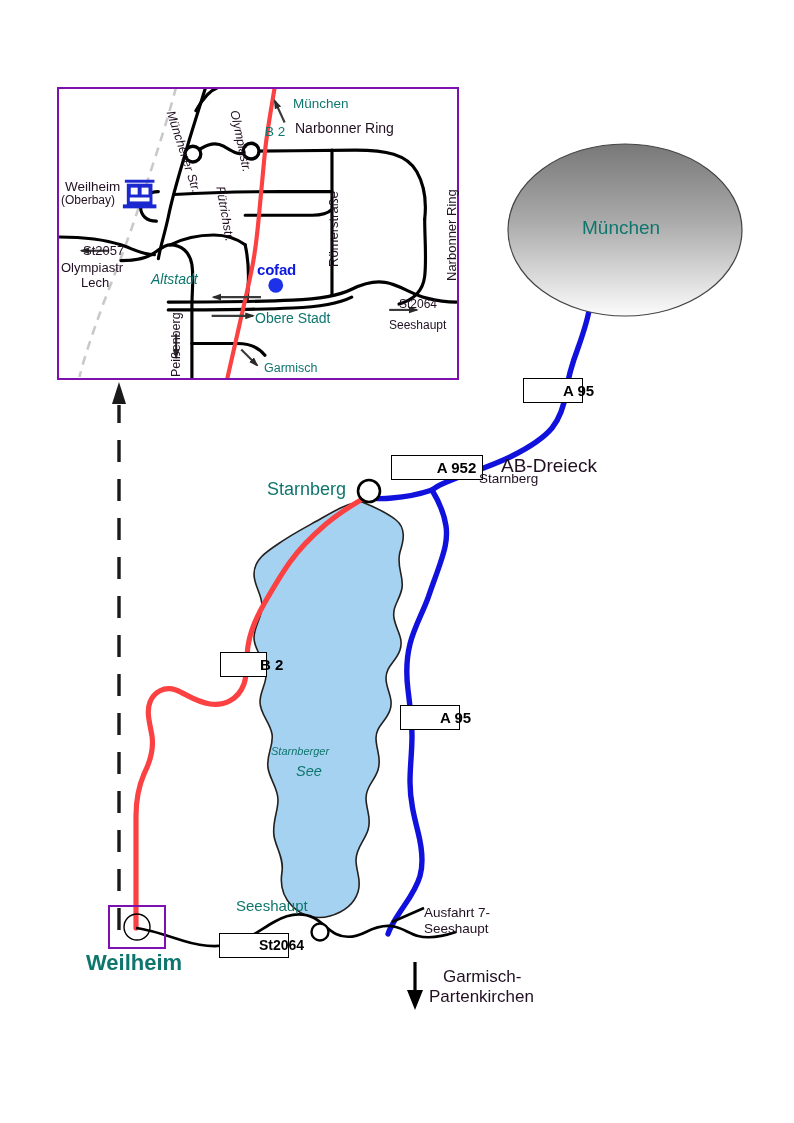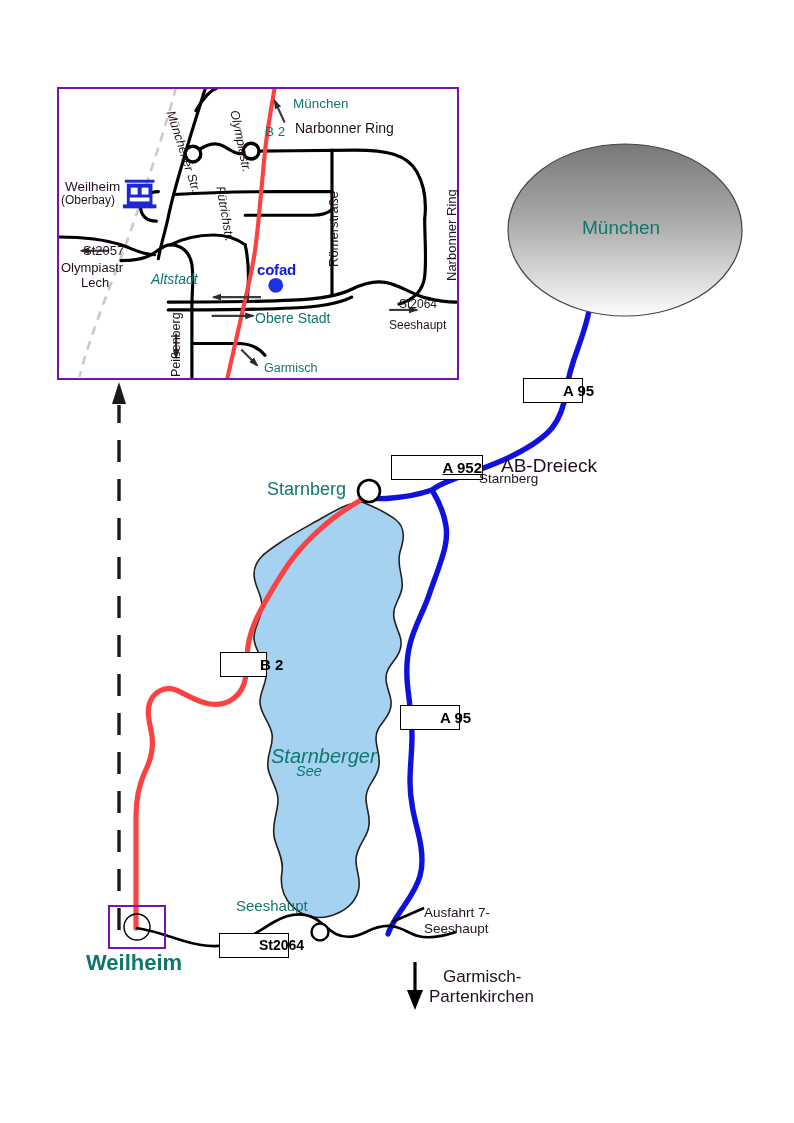--- a/index.html
+++ b/index.html
@@ -32,21 +32,21 @@
     color: #211021;
     line-height: 1.12;
   }
   .txt-black { color: #0f766e; }
   .shield {
     position: absolute;
     background: #ffffff;
     border: 1.6px solid #000000;
     color: #000000;
     font-weight: bold;
-    text-align: right;
+    text-align: center;
     white-space: nowrap;
     box-sizing: border-box;
     padding-left: 39px;
   }
   .inset-frame {
     position: absolute;
     left: 57px;
     top: 87px;
     width: 402px;
     height: 293px;
@@ -315,35 +315,35 @@
     <div class="txt vlabel" style="left:386px; top:192px; font-size:13px; transform:rotate(-90deg);">Narbonner Ring</div>
     <div class="txt vlabel" style="left:110px; top:288px; font-size:12.5px; transform:rotate(-90deg);">Peißenberg</div>
   </div>
 
   <div class="weilheim-box"></div>
 
   <div class="txt txt-black" style="left:582px; top:217px; font-size:19px;">München</div>
 
   <div class="shield" style="left:523px; top:378px; width:60px; height:25px; font-size:15px; line-height:23px;">A 95</div>
 
-  <div class="shield" style="left:391px; top:455px; width:92px; height:25px; font-size:15px; line-height:23px;text-decoration:underline;">A 952</div>
+  <div class="shield" style="left:391px; top:455px; width:92px; height:25px; font-size:15px; line-height:23px;">A 952</div>
 
   <div class="shield" style="left:400px; top:705px; width:60px; height:25px; font-size:15px; line-height:23px;">A 95</div>
 
   <div class="shield" style="left:220px; top:652px; width:47px; height:25px; font-size:15px; line-height:23px;">B 2</div>
 
   <div class="shield" style="left:219px; top:933px; width:70px; height:25px; font-size:14px; line-height:23px;">St2064</div>
 
   <div class="txt txt-black" style="left:267px; top:479px; font-size:18px;">Starnberg</div>
 
   <div class="txt txt-black" style="left:236px; top:898px; font-size:15px;">Seeshaupt</div>
 
   <div class="txt txt-black" style="left:86px; top:951px; font-size:22px; font-weight:bold;">Weilheim</div>
 
-  <div class="txt ital txt-black" style="left:271px; top:745px; font-size:20px;">Starnberger</div>
+  <div class="txt ital txt-black" style="left:271px; top:745px; font-size:11px;">Starnberger</div>
   <div class="txt ital txt-black" style="left:296px; top:763px; font-size:14.5px;">See</div>
 
   <div class="txt" style="left:501px; top:455px; font-size:19px;">AB-Dreieck</div>
   <div class="txt" style="left:479px; top:471px; font-size:13.5px;">Starnberg</div>
 
   <div class="txt" style="left:424px; top:905px; font-size:13.5px;">Ausfahrt 7-</div>
   <div class="txt" style="left:424px; top:921px; font-size:13.5px;">Seeshaupt</div>
 
   <div class="txt" style="left:443px; top:967px; font-size:17px;">Garmisch-</div>
   <div class="txt" style="left:429px; top:987px; font-size:17px;">Partenkirchen</div>

